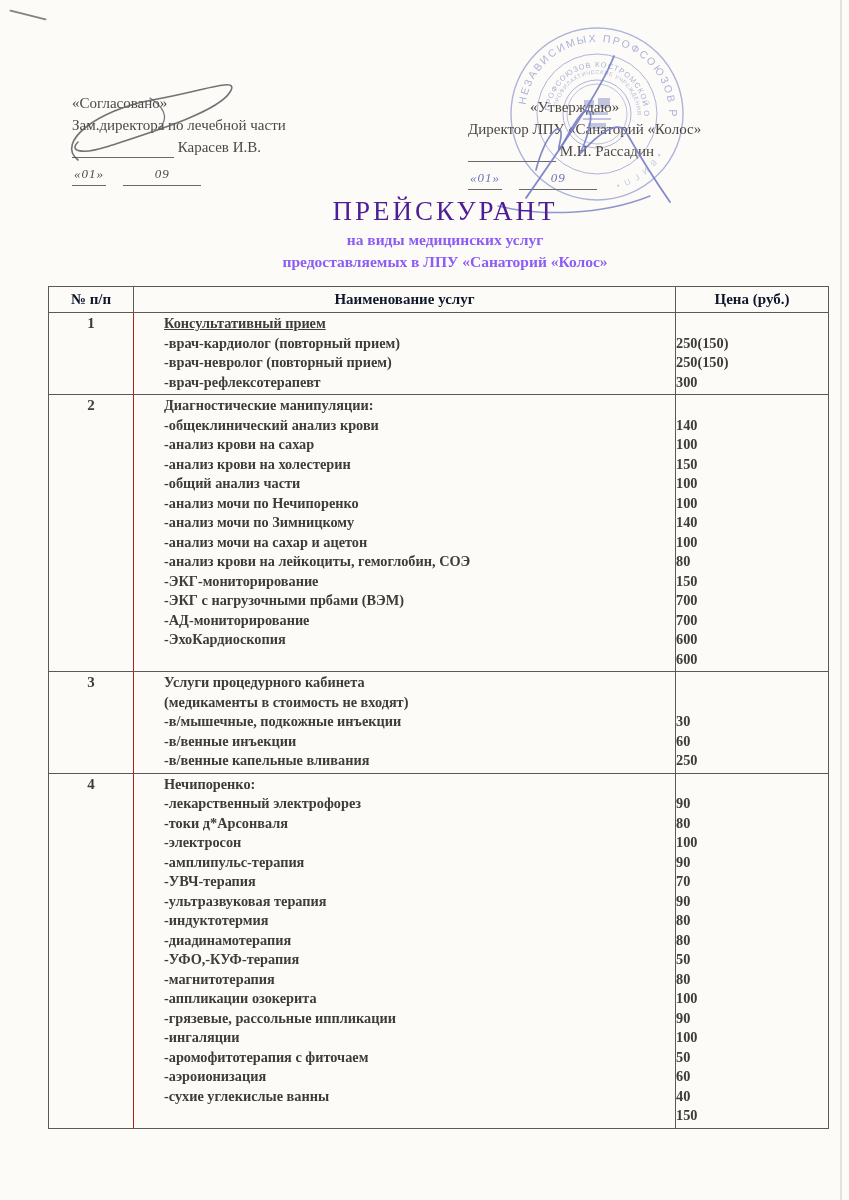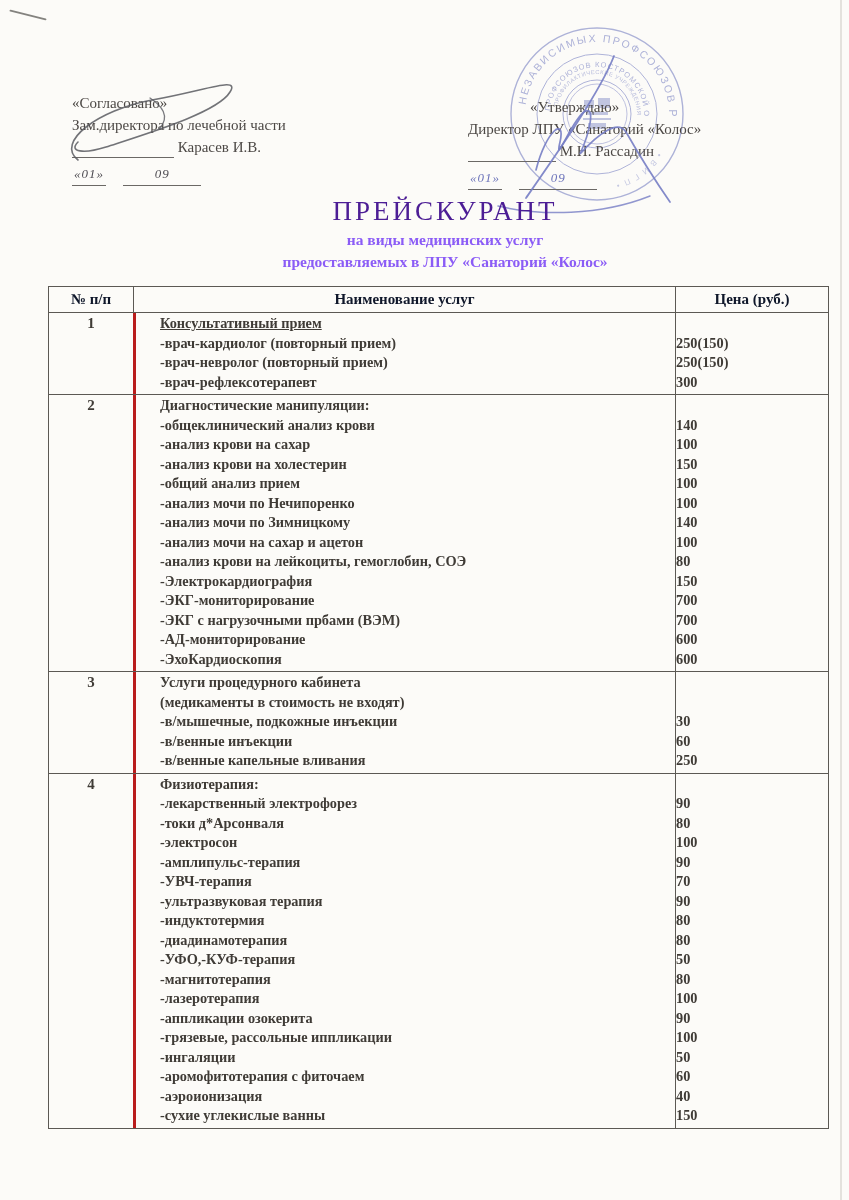--- a/index.html
+++ b/index.html
@@ -35,21 +35,21 @@
 
   
   .price-table{position:absolute;left:48px;top:286px;width:779px;border:1px solid #5c5954;
                background:transparent;}
   .t-head{display:grid;grid-template-columns:84px 1fr 152px;border-bottom:1px solid #5c5954;
           font-weight:bold;font-size:15px;line-height:25px;text-align:center;color:#0f172a;}
   .t-head .t-hc-mid{border-left:1px solid #5c5954;border-right:1px solid #5c5954;}
   .t-section{display:grid;grid-template-columns:84px 1fr 152px;border-bottom:1px solid #5c5954;}
   .t-section:last-child{border-bottom:none;}
   .t-num{text-align:center;font-weight:bold;font-size:15px;line-height:19.5px;padding-top:1px;color:#3f3b36;}
-  .t-names{border-left:3px solid #b91c1c;border-right:1px solid #5c5954;padding:1px 0 2px 12px;}
+  .t-names{border-left:1px solid #b91c1c;border-right:1px solid #5c5954;padding:1px 0 2px 18px;}
   .t-prices{padding:1px 0 2px 0;}
   .t-line{height:19.5px;line-height:19.5px;font-weight:bold;font-size:14.3px;
           white-space:nowrap;color:#3f3b36;}
   .t-names .t-line{padding-left:12px;}
   .t-prices .t-line{text-align:left;}
   .u{text-decoration:underline;}
 </style>
 </head>
 <body>
 
@@ -157,26 +157,25 @@
             <div class="t-line">300</div>
           </div>
         </div>
         <div class="t-section">
           <div class="t-num">2</div>
           <div class="t-names">
             <div class="t-line">Диагностические манипуляции:</div>
             <div class="t-line">-общеклинический анализ крови</div>
             <div class="t-line">-анализ крови на сахар</div>
             <div class="t-line">-анализ крови на холестерин</div>
-            <div class="t-line">-общий анализ прием</div>
+            <div class="t-line">-общий анализ части</div>
             <div class="t-line">-анализ мочи по Нечипоренко</div>
             <div class="t-line">-анализ мочи по Зимницкому</div>
             <div class="t-line">-анализ мочи на сахар и ацетон</div>
             <div class="t-line">-анализ крови на лейкоциты, гемоглобин, СОЭ</div>
-            <div class="t-line">-Электрокардиография</div>
             <div class="t-line">-ЭКГ-мониторирование</div>
             <div class="t-line">-ЭКГ с нагрузочными прбами (ВЭМ)</div>
             <div class="t-line">-АД-мониторирование</div>
             <div class="t-line">-ЭхоКардиоскопия</div>
           </div>
           <div class="t-prices">
             <div class="t-line"></div>
             <div class="t-line">140</div>
             <div class="t-line">100</div>
             <div class="t-line">150</div>
@@ -205,32 +204,31 @@
             <div class="t-line"></div>
             <div class="t-line"></div>
             <div class="t-line">30</div>
             <div class="t-line">60</div>
             <div class="t-line">250</div>
           </div>
         </div>
         <div class="t-section">
           <div class="t-num">4</div>
           <div class="t-names">
-            <div class="t-line">Физиотерапия:</div>
+            <div class="t-line">Нечипоренко:</div>
             <div class="t-line">-лекарственный электрофорез</div>
             <div class="t-line">-токи д*Арсонваля</div>
             <div class="t-line">-электросон</div>
             <div class="t-line">-амплипульс-терапия</div>
             <div class="t-line">-УВЧ-терапия</div>
             <div class="t-line">-ультразвуковая терапия</div>
             <div class="t-line">-индуктотермия</div>
             <div class="t-line">-диадинамотерапия</div>
             <div class="t-line">-УФО,-КУФ-терапия</div>
             <div class="t-line">-магнитотерапия</div>
-            <div class="t-line">-лазеротерапия</div>
             <div class="t-line">-аппликации озокерита</div>
             <div class="t-line">-грязевые, рассольные иппликации</div>
             <div class="t-line">-ингаляции</div>
             <div class="t-line">-аромофитотерапия с фиточаем</div>
             <div class="t-line">-аэроионизация</div>
             <div class="t-line">-сухие углекислые ванны</div>
           </div>
           <div class="t-prices">
             <div class="t-line"></div>
             <div class="t-line">90</div>

